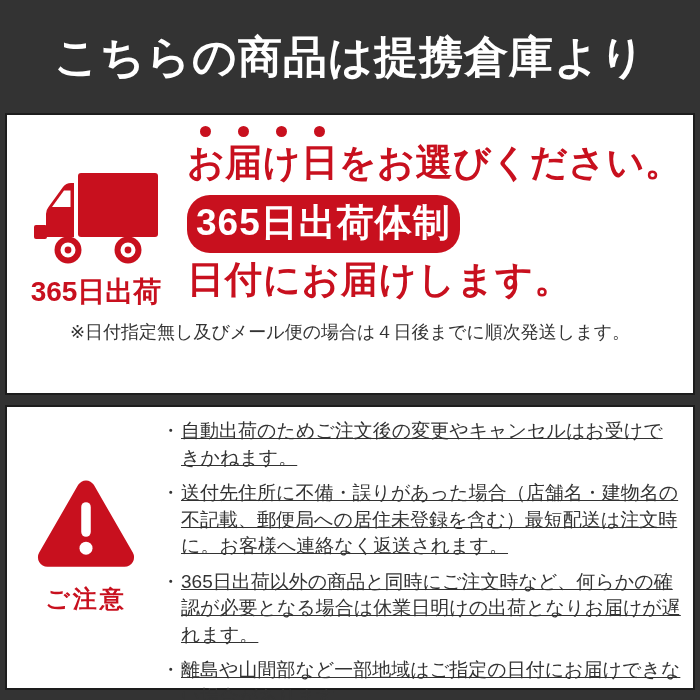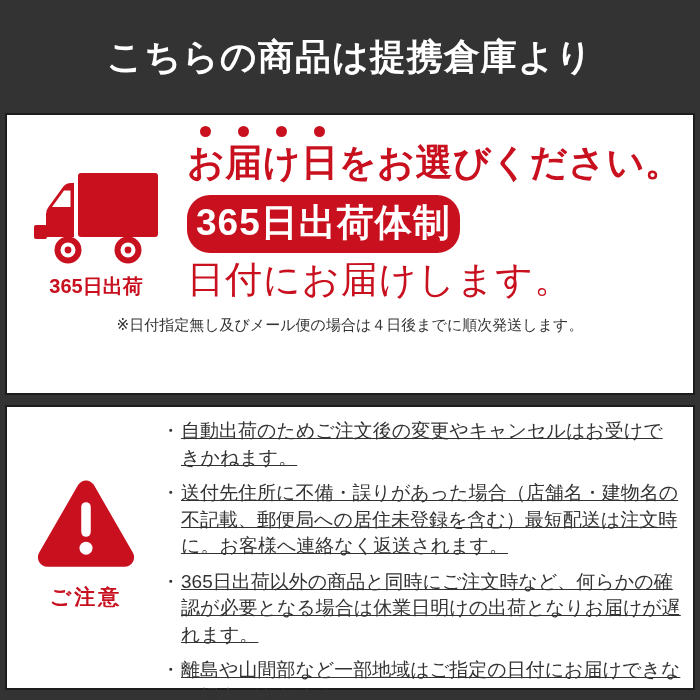--- a/index.html
+++ b/index.html
@@ -12,79 +12,79 @@
   html,body{width:700px;height:700px;overflow:hidden;}
   body{
     background:var(--dark);
     font-family:"Liberation Sans","DejaVu Sans",sans-serif;
     -webkit-font-smoothing:antialiased;
   }
   
   .banner{
     height:113px;
     display:flex;flex-direction:column;justify-content:center;align-items:center;
-    color:#fff;font-weight:bold;font-size:36px;line-height:53px;
+    color:#fff;font-weight:bold;font-size:44px;line-height:53px;
     letter-spacing:1px;white-space:nowrap;text-align:right;
   }
   
   .panel{
     margin:0 5px;
     background:var(--panel);
     border:2px solid #1d1d1d;
   }
   .panel-shipping{height:282px;padding:6px 10px 0 10px;}
   .panel-caution{height:285px;margin-top:10px;display:flex;padding:10px 12px 0 8px;}
   
   .ship-row{display:flex;}
   .ship-left{
     width:158px;flex-shrink:0;
     display:flex;flex-direction:column;align-items:center;
     padding-top:46px;
   }
   .truck-svg{width:132px;height:102px;display:block;}
   .truck-label{
     margin-top:4px;color:var(--red);
-    font-size:20px;font-weight:bold;white-space:nowrap;
+    font-size:28px;font-weight:bold;white-space:nowrap;
   }
   .ship-right{flex:1;padding-left:12px;padding-top:4px;color:var(--red);}
   .dots{display:flex;padding-left:13px;height:13px;align-items:center;}
   .dot{
     width:11px;height:11px;border-radius:50%;
     background:var(--red);margin-right:27px;
   }
   .heading{
     font-size:37px;font-weight:bold;line-height:50px;
     color:var(--red);white-space:nowrap;letter-spacing:0.5px;
   }
   .line-highlight{
     margin-top:7px;display:flex;align-items:center;
     font-size:37px;font-weight:bold;white-space:nowrap;
   }
   .hl-box{
     background:var(--red);color:#fff;
     padding:3px 9px 5px 9px;margin-right:10px;letter-spacing:1px;border-radius:23px;
   }
   .line-delivery{
-    font-size:37px;font-weight:normal;line-height:54px;
+    font-size:37px;font-weight:bold;line-height:54px;
     white-space:nowrap;letter-spacing:1px;
   }
   .ship-note{
     text-align:center;color:var(--text);
-    font-size:15px;margin-top:9px;white-space:nowrap;
+    font-size:18px;margin-top:9px;white-space:nowrap;
   }
   
   .caution-left{
     width:142px;flex-shrink:0;
     display:flex;flex-direction:column;align-items:center;
     padding-top:58px;
   }
   .warn-svg{width:104px;height:96px;display:block;}
   .caution-label{
     margin-top:12px;color:var(--red);
-    font-size:21px;font-weight:bold;letter-spacing:3px;white-space:nowrap;
+    font-size:24px;font-weight:bold;letter-spacing:3px;white-space:nowrap;
   }
   .caution-list{flex:1;padding-left:4px;padding-top:1px;}
   .bullet-item{
     display:flex;color:var(--text);
     font-size:19px;line-height:26.5px;margin-bottom:9px;
   }
   .bullet-marker{width:20px;flex-shrink:0;}
   .bullet-text{flex:1;text-decoration:underline;}
 </style>
 </head>

